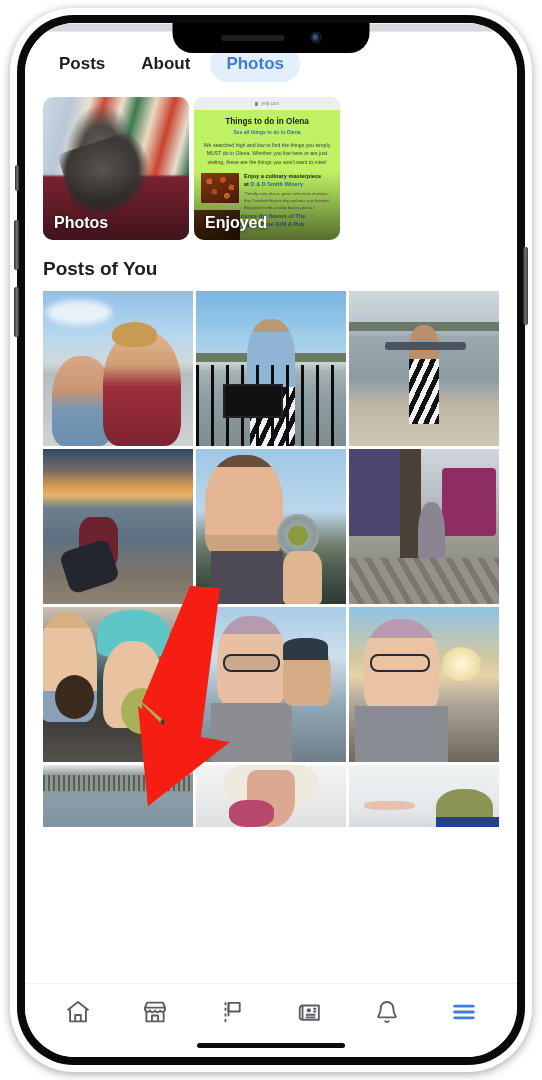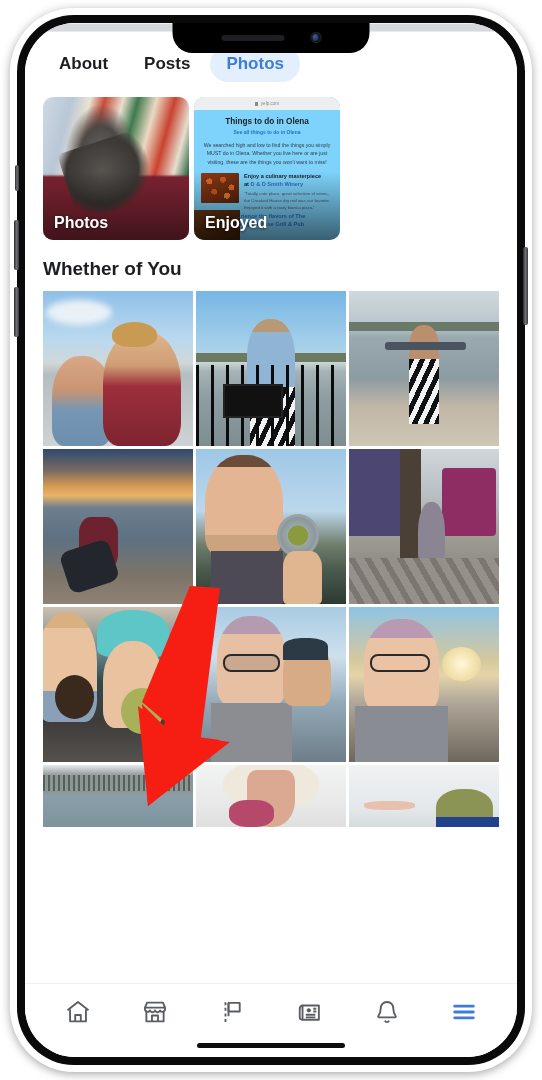--- a/index.html
+++ b/index.html
@@ -190,21 +190,21 @@
   #art-videos .rails {
     position:absolute; left:0; right:0; bottom:0; height:36%;
     background: repeating-linear-gradient(90deg,#17181a 0 2px, rgba(0,0,0,0) 2px 7px);
   }
   #art-videos .person {
     position:absolute; left:56%; top:50%; width:9%; height:22%;
     background:#2e3033; border-radius:40% 40% 10% 10%;
   }
 
   
-  #art-albums { position:absolute; inset:0; background:#7dd3fc; }
+  #art-albums { position:absolute; inset:0; background:#bef264; }
   .yelp-url {
     display:flex; align-items:center; justify-content:center; gap:3px;
     height:13px; font-size:4.6px; color:#888; background:#eceef0;
   }
   .yelp-lock { width:3px; height:4px; background:#888; border-radius:.5px; }
   .yelp-h {
     text-align:center; font-size:8.2px; font-weight:700; color:#1c1e21;
     margin-top:7px;
   }
   .yelp-sub {
@@ -287,22 +287,22 @@
 
       <div id="notch">
         <div id="notch-speaker"></div>
         <div id="notch-camera"></div>
       </div>
 
 
       <div id="top-divider"></div>
 
       <div id="tab-row">
+        <div class="tab">Posts</div>
         <div class="tab">About</div>
-        <div class="tab">Posts</div>
         <div class="tab active">Photos</div>
       </div>
 
       <div id="content">
 
 
         <div id="album-row">
 
           <div class="album-card">
             <div id="art-photos"></div>
@@ -334,21 +334,21 @@
                 <div>...rience the flavors of The</div>
                 <div>Freight House Grill &amp; Pub</div>
               </div>
             </div>
             <div class="scrim"></div>
             <div class="label">Enjoyed</div>
           </div>
 
         </div>
 
-        <div class="section-title" style="padding-top:18px;">Whether of You</div>
+        <div class="section-title" style="padding-top:18px;">Posts of You</div>
 
         <div id="photo-grid">
 
           <div class="cell">
             <div class="sky" style="background:linear-gradient(to bottom,#8fc0e8 0%,#b9d8ef 30%,#cfd8da 46%,#b6bdc0 54%,#cdd2d3 100%)"></div>
             <div style="position:absolute;left:2%;top:6%;width:44%;height:16%;background:#e9f1f7;border-radius:50%;filter:blur(3px)"></div>
             <div class="fig" style="left:6%;top:42%;width:40%;height:58%;background:linear-gradient(to bottom,#d9a888 0%,#c99472 38%,#7596b4 60%,#6d8fae 100%)"></div>
             <div class="fig" style="left:40%;top:26%;width:52%;height:74%;background:linear-gradient(to bottom,#e0b58f 0%,#cf9e74 30%,#9e2f3c 48%,#7d2430 100%)"></div>
             <div style="position:absolute;left:46%;top:20%;width:30%;height:16%;background:#c99a52;border-radius:50% 50% 40% 40%"></div>
           </div>

